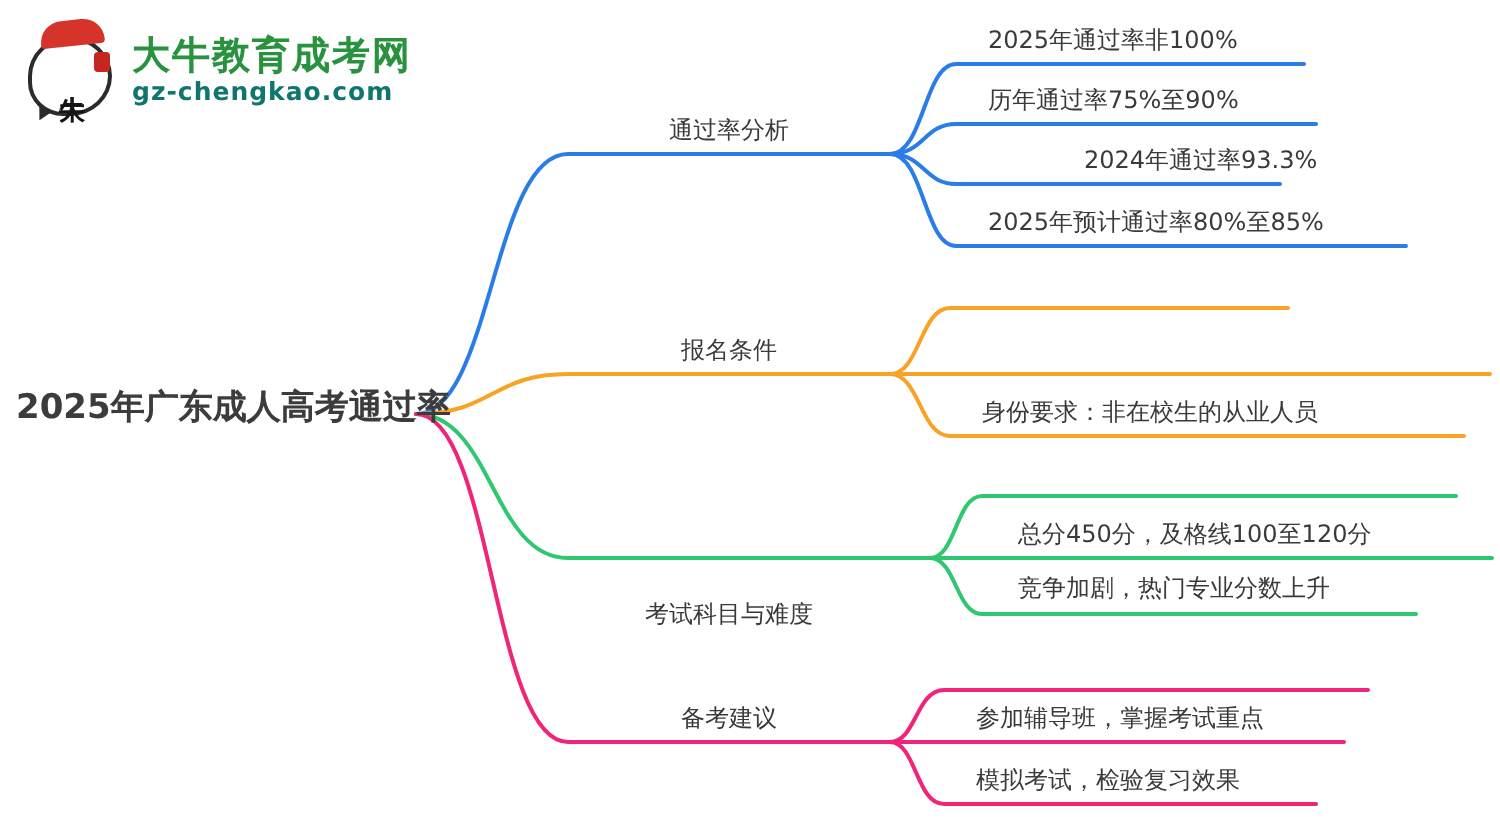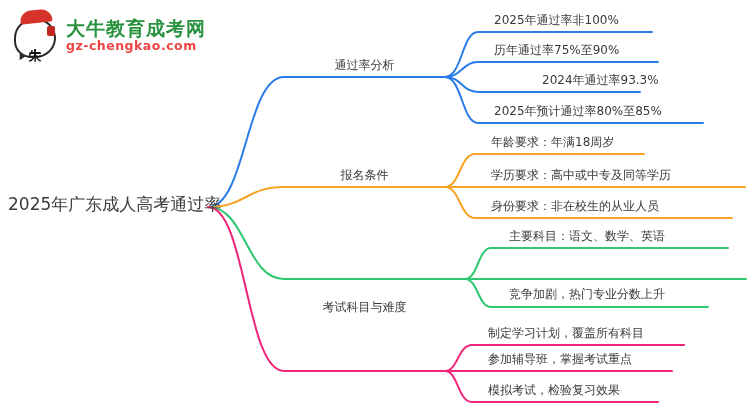--- a/index.html
+++ b/index.html
@@ -8,21 +8,21 @@
     font-family:"DejaVu Sans","Liberation Sans",sans-serif;
     position:relative;
   }
   #stage{position:absolute;left:0;top:0;width:750px;height:410px;}
   #wires{position:absolute;left:0;top:0;}
   #wires path{fill:none;stroke-width:2;stroke-linecap:round;}
   .node{
     position:absolute;height:22px;line-height:22px;white-space:nowrap;
     color:#3a3a3a;font-size:12px;
   }
-  .root{font-size:17px;color:#3c3c3c;text-align:right;width:188px;}
+  .root{font-size:17px;color:#3c3c3c;text-align:right;width:188px;font-weight:bold;}
   .branch{width:161px;text-align:center;}
   
   .logo{position:absolute;left:12px;top:10px;display:flex;align-items:center;cursor:pointer;}
   .bubble{position:relative;width:46px;height:50px;}
   .bubble-body{
     position:absolute;left:2px;top:8px;width:38px;height:36px;background:#fff;
     border:2px solid #2b2b2b;border-radius:50% 50% 50% 42%;
     display:flex;flex-direction:column;align-items:center;justify-content:center;
   }
   .bubble-tail{
@@ -75,39 +75,37 @@
     <div class="bubble">
       <div class="bubble-tail"></div>
       <div class="bubble-body">
         <span class="bubble-chars">大牛</span>
       </div>
       <div class="bubble-cap" style="background: rgb(214, 52, 42);"></div>
       <div class="bubble-seal"></div>
     </div>
     <div class="logo-text">
       <div class="logo-title" style="color: rgb(40, 146, 63);">大牛教育成考网</div>
-      <div class="logo-domain" style="color: #ef4444;">gz-chengkao.com</div>
+      <div class="logo-domain" style="color: #0f766e;">gz-chengkao.com</div>
     </div>
   </div>
 
   <div class="node root" style="left:8px;top:193px;">2025年广东成人高考通过率</div>
 
   <div class="node branch" style="left:284px;top:54px;">通过率分析</div>
   <div class="node branch" style="left:284px;top:164px;">报名条件</div>
   <div class="node branch" style="left:284px;top:256px;margin-top:40px;">考试科目与难度</div>
+  <div class="node branch" style="left:284px;top:348px;">备考建议</div>
 
   <div class="node" style="left:494px;top:9px;">2025年通过率非100%</div>
   <div class="node" style="left:494px;top:39px;text-align:right;">历年通过率75%至90%</div>
   <div class="node" style="left:494px;top:69px;margin-left:48px;">2024年通过率93.3%</div>
   <div class="node" style="left:494px;top:100px;">2025年预计通过率80%至85%</div>
 
-  <div class="node" style="left:491px;top:131px;">年龄要求：年满18周岁</div>
-  <div class="node" style="left:491px;top:164px;">学历要求：高中或中专及同等学历</div>
   <div class="node" style="left:491px;top:195px;">身份要求：非在校生的从业人员</div>
 
-  <div class="node" style="left:509px;top:225px;">主要科目：语文、数学、英语</div>
+  <div class="node" style="left:509px;top:256px;">总分450分，及格线100至120分</div>
   <div class="node" style="left:509px;top:284px;font-family:Liberation Mono, monospace;">竞争加剧，热门专业分数上升</div>
 
-  <div class="node" style="left:488px;top:322px;">制定学习计划，覆盖所有科目</div>
   <div class="node" style="left:488px;top:348px;">参加辅导班，掌握考试重点</div>
   <div class="node" style="left:488px;top:379px;text-align:center;">模拟考试，检验复习效果</div>
 
 </div>
 
 </body></html>

